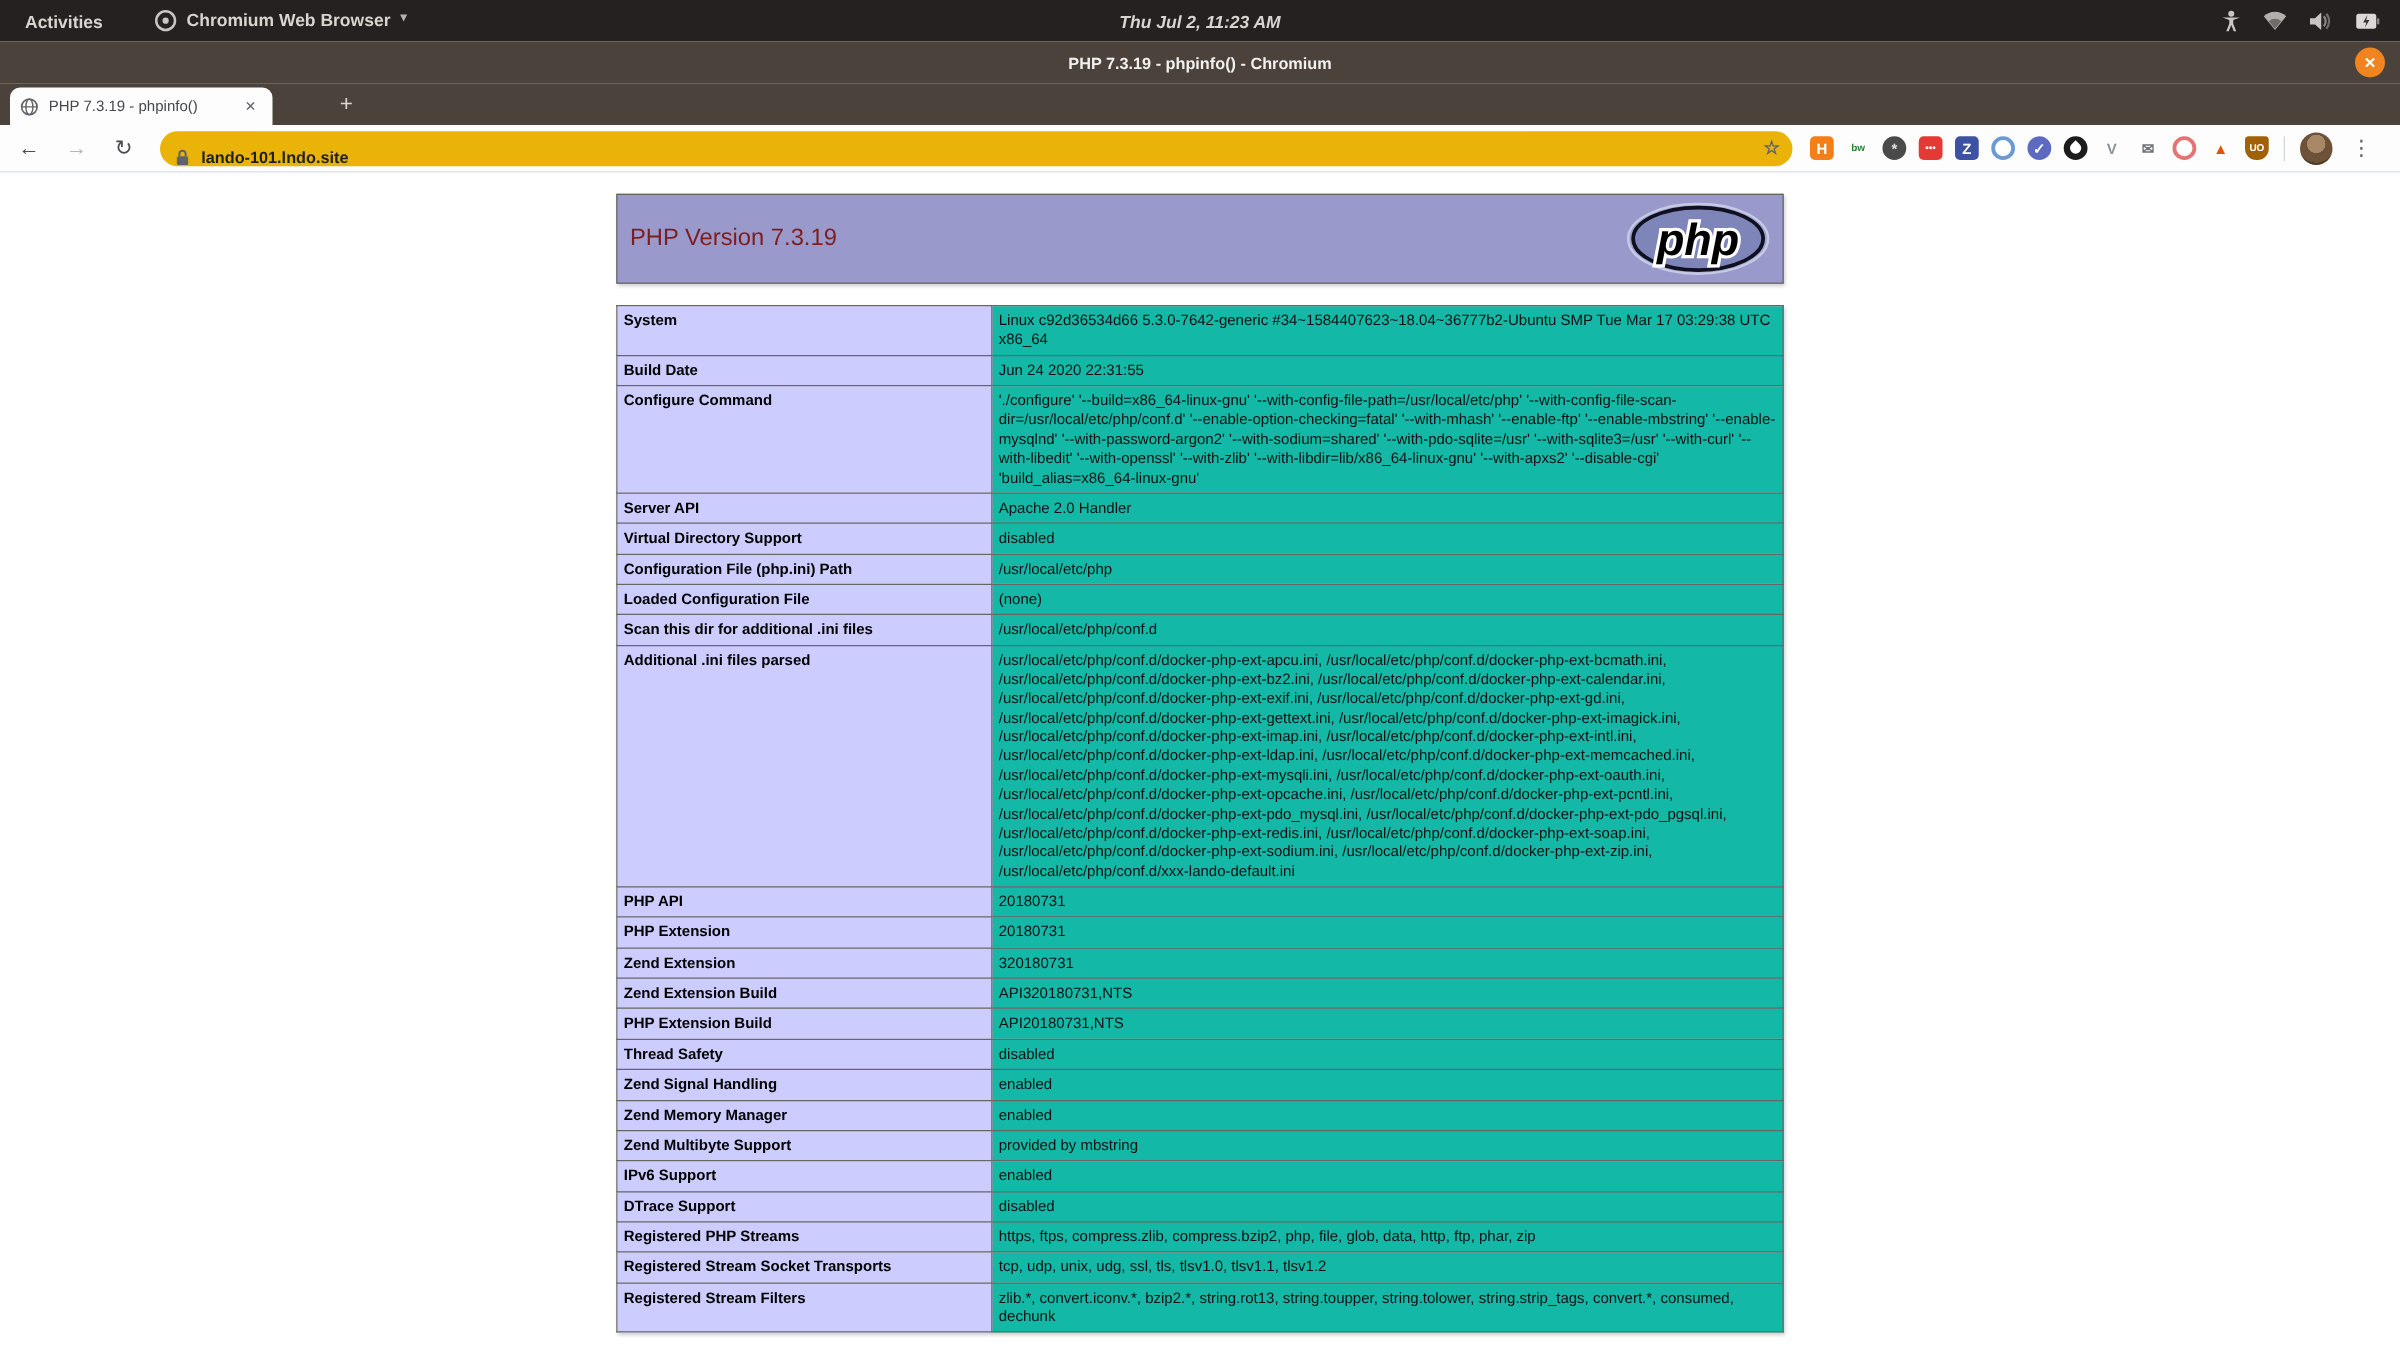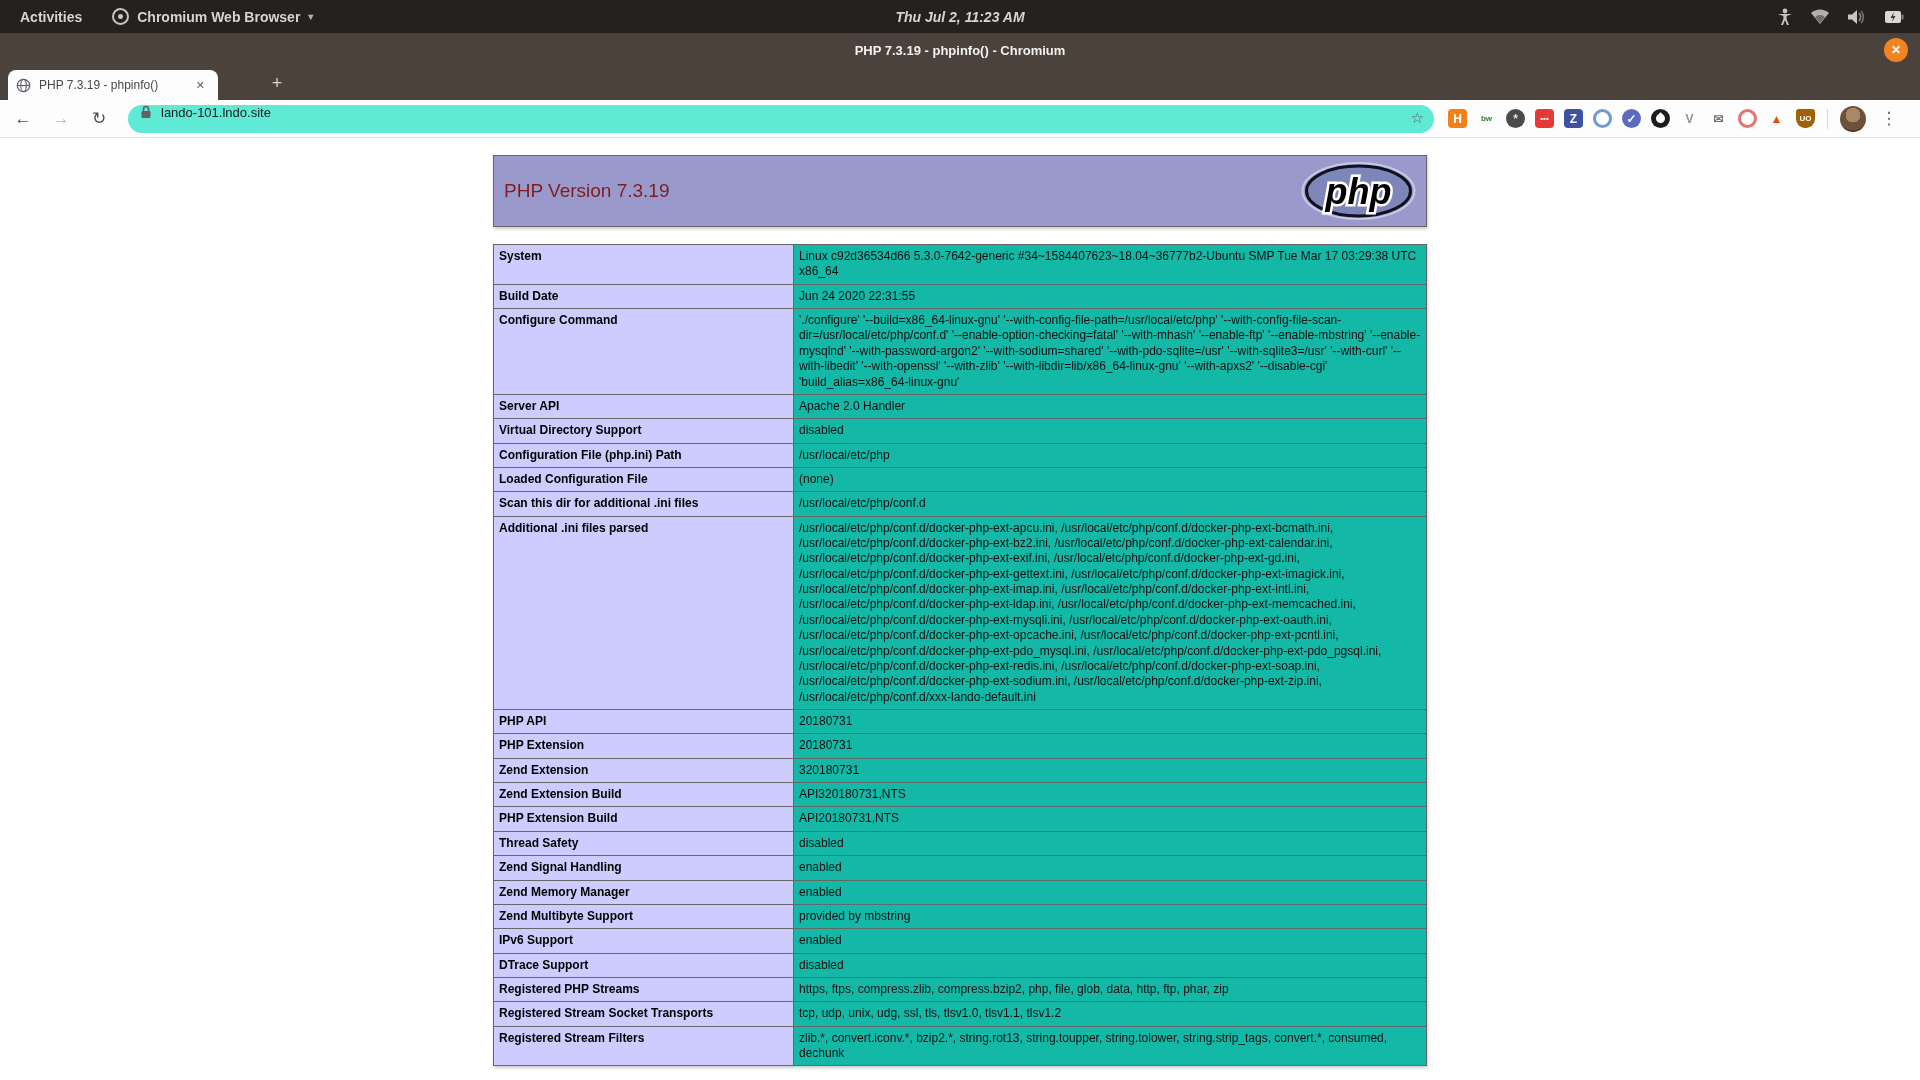--- a/index.html
+++ b/index.html
@@ -3,23 +3,23 @@
 <meta charset="utf-8">
 <style>
   * { margin:0; padding:0; box-sizing:border-box; }
   html,body { width:1920px; height:1080px; overflow:hidden; background:#fff;
     font-family:"Liberation Sans", sans-serif; }
 
   
   .gnome-bar { position:absolute; left:0; top:0; width:1920px; height:33px;
     background:#252120; color:#d8d4d0; display:flex; align-items:center;
     font-size:14px; font-weight:700; }
-  .gnome-left { display:flex; align-items:center; gap:24px; padding-left:14px; flex:1; }
+  .gnome-left { display:flex; align-items:center; gap:36px; padding-left:14px; flex:1; }
   .gnome-activities { padding:2px 6px; cursor:pointer; }
-  .gnome-appmenu { display:flex; align-items:center; gap:8px; cursor:pointer; }
+  .gnome-appmenu { display:flex; gap:8px; cursor:pointer; }
   .chromium-ring { width:17px; height:17px; border:2px solid #c9c5c2; border-radius:50%;
     position:relative; display:inline-block; }
   .chromium-ring::after { content:""; position:absolute; left:4px; top:4px; width:5px; height:5px;
     border-radius:50%; background:#c9c5c2; }
   .gnome-caret { font-size:10px; color:#b5b1ae; }
   .gnome-clock { position:absolute; left:0; right:0; text-align:center; pointer-events:none;font-style:italic; }
   .gnome-right { display:flex; align-items:center; gap:17px; padding-right:16px; margin-left:auto; z-index:2; }
   .gnome-right svg { display:block; }
 
   
@@ -37,22 +37,22 @@
     overflow:hidden; }
   .tab-close { color:#5f6368; font-size:11px; padding:2px 5px; border-radius:50%; cursor:pointer; }
   .newtab-btn { position:absolute; left:264px; bottom:3px; width:26px; height:26px; color:#d9d5d2;
     font-size:18px; line-height:25px; text-align:center; border-radius:50%; cursor:pointer; }
 
   .toolbar { position:absolute; left:0; top:100px; width:1920px; height:38px; background:#fdfdfd;
     border-bottom:1px solid #dcdfe3; display:flex; align-items:center; }
   .nav-btn { width:30px; height:30px; margin-left:8px; border-radius:50%; text-align:center;
     line-height:30px; font-size:17px; color:#4a4e52; cursor:pointer; }
   .nav-btn.disabled { color:#b4b8bd; }
-  .omnibox { position:relative; margin-left:14px; width:1306px; height:28px; background:#5eead4;
-    border-radius:14px; display:flex; align-items:flex-start; padding:0 34px 0 12px; }
+  .omnibox { position:relative; margin-left:14px; width:1306px; height:28px; background:#eab308;
+    border-radius:14px; display:flex; align-items:flex-end; padding:0 34px 0 12px;font-weight:bold; }
   .omnibox .lock { margin-right:9px; display:flex; }
   .omnibox-url { font-size:13px; color:#202124; }
   .star-btn { position:absolute; right:10px; top:4px; font-size:15px; color:#5f6368; cursor:pointer; }
   .ext-area { display:flex; align-items:center; gap:10px; margin-left:14px; }
   .ext { width:19px; height:19px; display:flex; align-items:center; justify-content:center;
     font-weight:700; cursor:pointer; overflow:hidden; }
   .ext.shape-square { border-radius:4px; }
   .ext.shape-circle { border-radius:50%; }
   .ext.shape-shield { border-radius:3px 3px 9px 9px; }
   .ext.shape-ring { border-radius:50%; background:#fff; }

